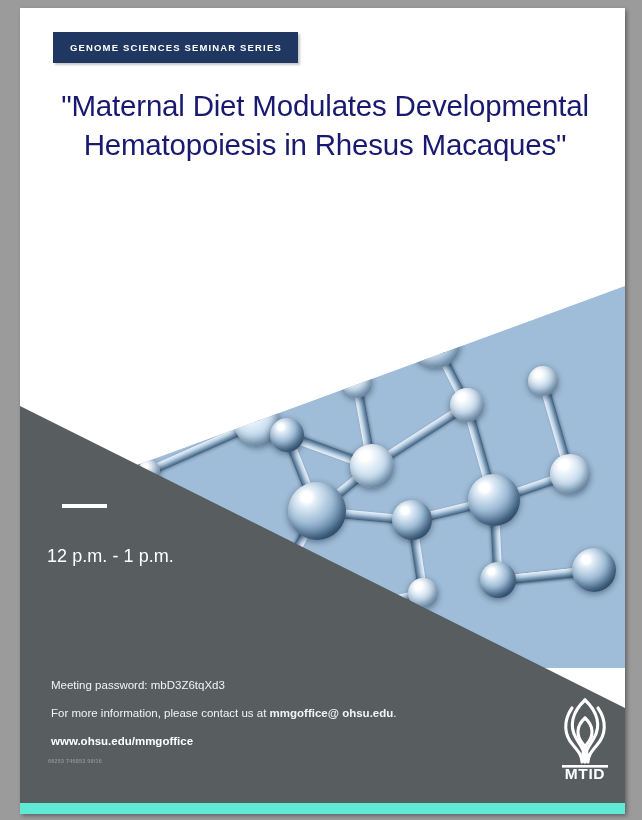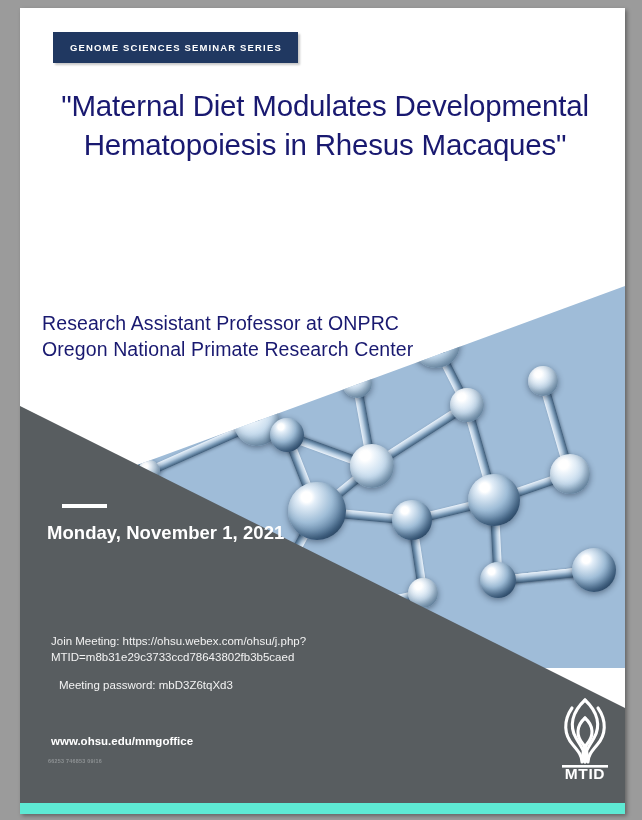--- a/index.html
+++ b/index.html
@@ -124,21 +124,21 @@
     color:#ffffff;font-size:18px;font-weight:400;letter-spacing:.05px;
   }
 
   
   .join{
     position:absolute;left:31px;top:626px;width:420px;
     color:#f3f3f3;font-size:11.5px;line-height:1.38;font-weight:400;
   }
   .password{
     position:absolute;left:31px;top:671px;
-    color:#f3f3f3;font-size:11.5px;font-weight:400;margin-left:8px;
+    color:#f3f3f3;font-size:11.5px;font-weight:400;
   }
   .contact{
     position:absolute;left:31px;top:699px;
     color:#f3f3f3;font-size:11.5px;font-weight:400;
   }
   .contact b{font-weight:bold;}
   .site{
     position:absolute;left:31px;top:727px;
     color:#ffffff;font-size:11.5px;font-weight:bold;
   }
@@ -221,30 +221,28 @@
       </div>
 
       <div class="white-wedge"></div>
 
       <div class="gray-wedge"></div>
 
       <div class="badge">GENOME SCIENCES SEMINAR SERIES</div>
 
       <div class="title">"Maternal Diet Modulates Developmental Hematopoiesis in Rhesus Macaques"</div>
 
-      <div class="speaker-affil">
-        <div>Research Assistant Professor at ONPRC</div>
-        <div>Oregon National Primate Research Center</div>
+
+      <div class="rule"></div>
+      <div class="time">12 p.m. - 1 p.m.</div>
+
+      <div class="password">Meeting password: mbD3Z6tqXd3</div>
+      <div class="contact">
+        <span>For more information, please contact us at </span><b>mmgoffice@ ohsu.edu</b><span>.</span>
       </div>
-
-      <div class="rule"></div>
-      <div class="date">Monday, November 1, 2021</div>
-
-      <div class="join">Join Meeting: https://ohsu.webex.com/ohsu/j.php?MTID=m8b31e29c3733ccd78643802fb3b5caed</div>
-      <div class="password">Meeting password: mbD3Z6tqXd3</div>
       <div class="site">www.ohsu.edu/mmgoffice</div>
       <div class="fineprint">66253 746853 09/16</div>
 
       <div class="logo">
         <svg width="62" height="92" viewBox="0 0 62 92" aria-hidden="true">
           <g fill="none" stroke="#ffffff" stroke-width="3.1" stroke-linecap="round">
             <path d="M31 8 C 44 20, 47 34, 40 46 C 35 55, 30 60, 31 70"></path>
             <path d="M31 8 C 18 20, 15 34, 22 46 C 27 55, 32 60, 31 70"></path>
             <path d="M44 16 C 53 29, 52 43, 43 53 C 37 60, 34 64, 34 70"></path>
             <path d="M18 16 C 9 29, 10 43, 19 53 C 25 60, 28 64, 28 70"></path>

